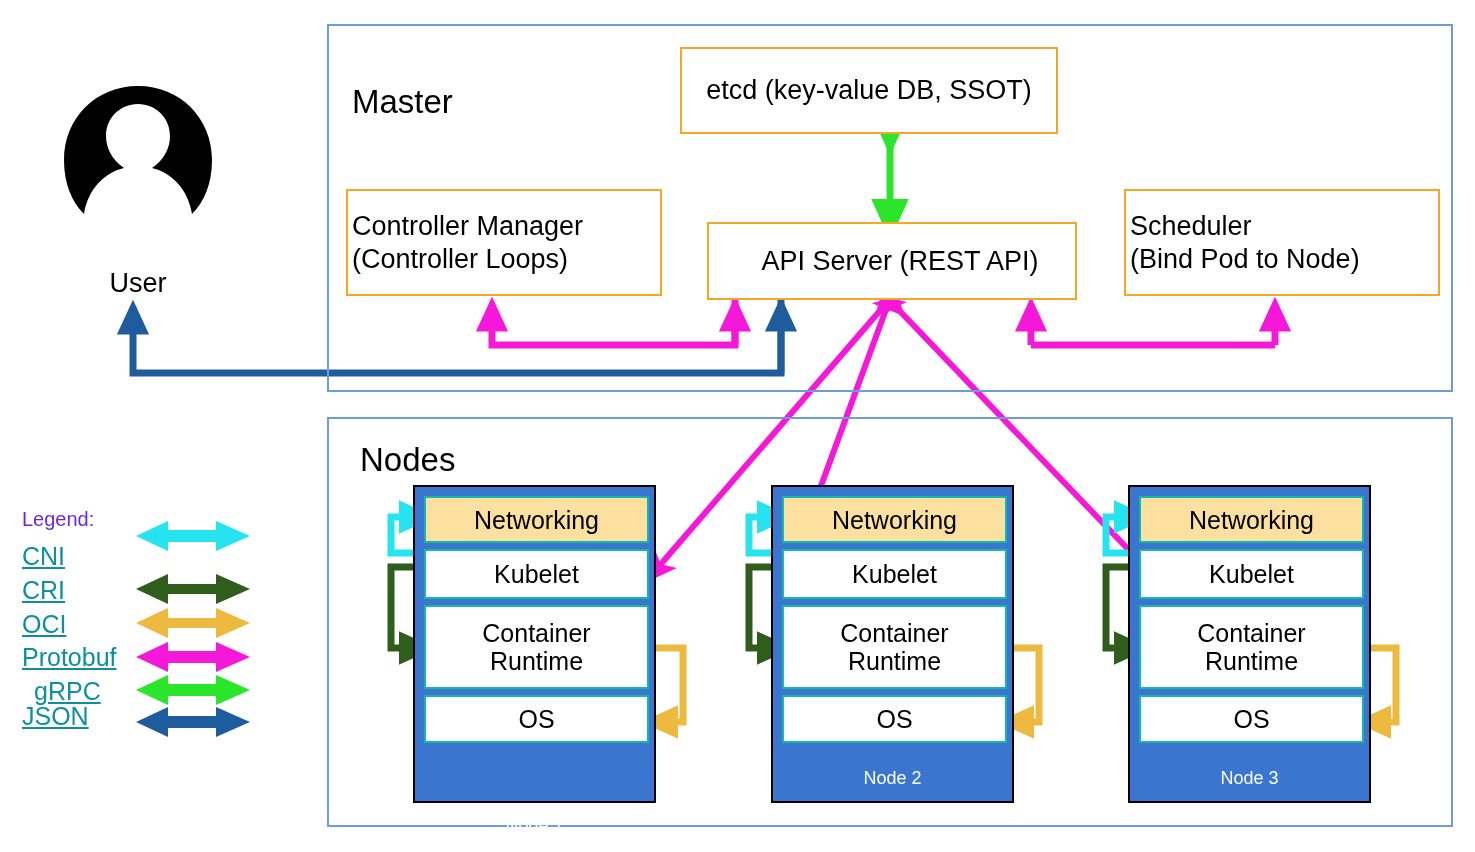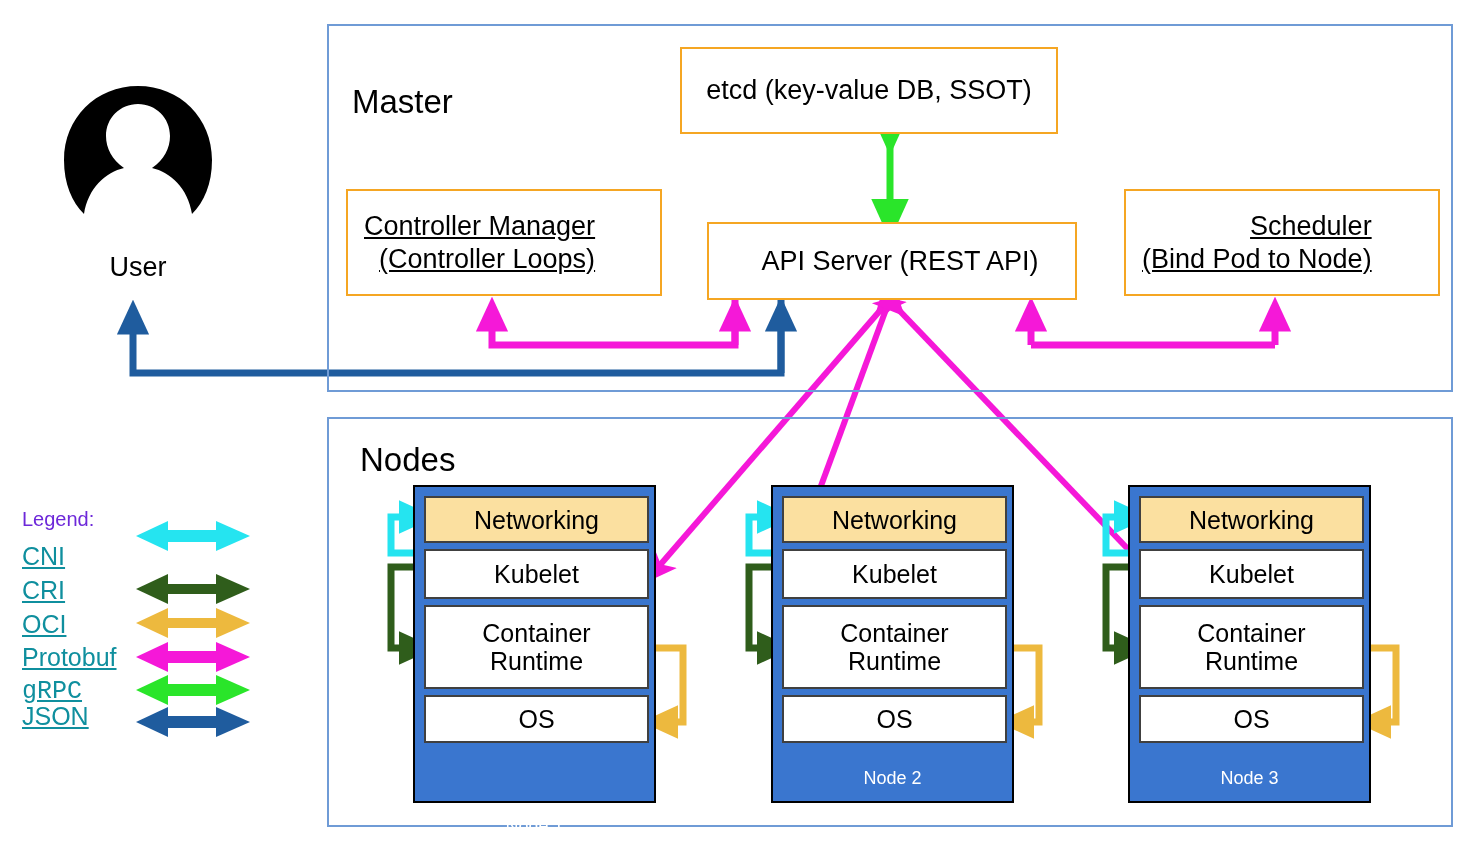--- a/index.html
+++ b/index.html
@@ -39,32 +39,32 @@
     background: #ffffff;
     box-sizing: border-box;
     display: flex;
     align-items: center;
     font-size: 27px;
     color: #000000;
     line-height: 1.22;
     white-space: pre-line;
   }
   .orange-box.center { justify-content: center; text-align: center; }
-  .orange-box.left { justify-content: flex-start; padding-left: 16px; text-align: right; text-decoration: underline; }
+  .orange-box.left { justify-content: flex-start; padding-left: 4px; text-align: left; }
 
   
   .node-box {
     background: #3a76cf;
     border: 2px solid #000000;
     box-sizing: border-box;
   }
   .node-layer {
     position: absolute;
     background: #ffffff;
-    border: 2px solid #404040;
+    border: 2px solid #14b8a6;
     box-sizing: border-box;
     display: flex;
     align-items: center;
     justify-content: center;
     text-align: center;
     font-size: 25px;
     color: #000000;
     line-height: 1.12;
     white-space: pre-line;
   }
@@ -203,21 +203,21 @@
       <polygon points="250,722 216,707 216,737" fill="#1f5c9e"></polygon>
     </g>
   </svg>
 
   <svg class="abs" style="left:62px; top:84px; width:152px; height:140px;" viewBox="0 0 152 140">
     <path d="M76,2 C34,2 2,34 2,76 C2,100 10,118 22,130 C26,104 44,88 62,84
              C50,76 44,64 44,52 C44,34 58,20 76,20 C94,20 108,34 108,52
              C108,64 102,76 90,84 C108,88 126,104 130,130
              C142,118 150,100 150,76 C150,34 118,2 76,2 Z" fill="#000000"></path>
   </svg>
-  <div class="user-label" style="left:62px; top:252px; width:152px;">User</div>
+  <div class="user-label" style="left:62px; top:268px; width:152px;">User</div>
 
   <div class="abs section-frame" style="left:327px; top:24px; width:1126px; height:368px;"></div>
   <div class="section-title" style="left:352px; top:52px;margin-top:33px;">Master</div>
 
   <div class="abs orange-box center" style="left:680px; top:47px; width:378px; height:87px;">etcd (key-value DB, SSOT)</div>
 
   <div class="abs orange-box left" style="left:346px; top:189px; width:316px; height:107px;">Controller Manager
 (Controller Loops)</div>
 
   <div class="abs orange-box center" style="left:707px; top:222px; width:370px; height:78px;padding-left:16px;">API Server (REST API)</div>
@@ -253,16 +253,16 @@
 Runtime</div>
     <div class="node-layer" style="left:9px; top:208px; width:225px; height:48px;">OS</div>
     <div class="node-caption" style="top:282px;">Node 3</div>
   </div>
 
   <div class="legend-title" style="left:22px; top:508px;">Legend:</div>
   <div class="legend-label" style="left:22px; top:544px;">CNI</div>
   <div class="legend-label" style="left:22px; top:578px;">CRI</div>
   <div class="legend-label" style="left:22px; top:612px;">OCI</div>
   <div class="legend-label" style="left:22px; top:645px;">Protobuf</div>
-  <div class="legend-label" style="left:22px; top:679px;font-family:Liberation Mono, monospace;">gRPC</div>
+  <div class="legend-label" style="left:34px; top:679px;">gRPC</div>
   <div class="legend-label" style="left:22px; top:676px;margin-top:28px;">JSON</div>
 
 </div>
 
 </body></html>

